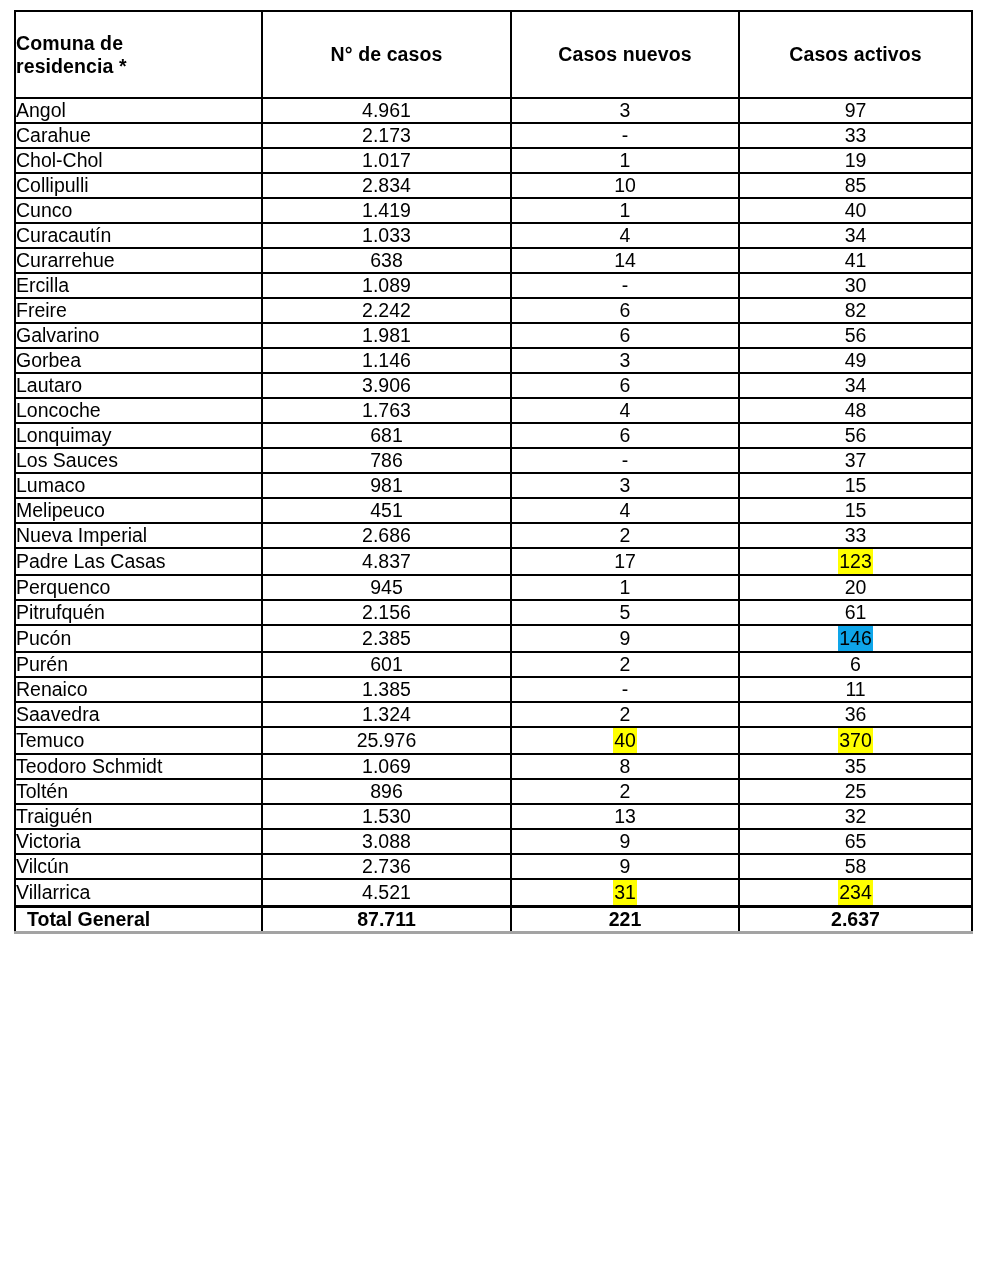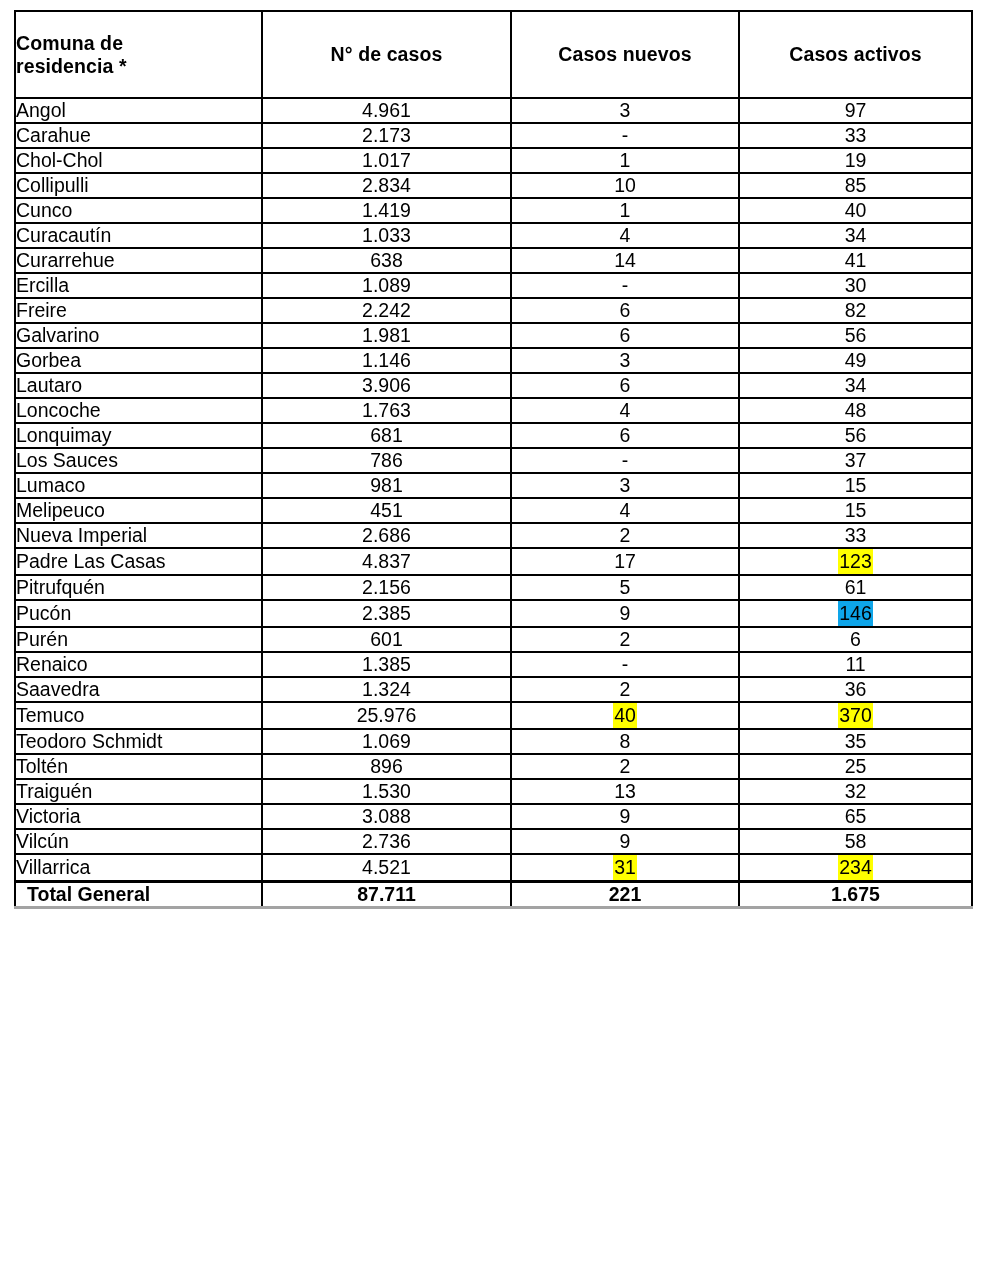--- a/index.html
+++ b/index.html
@@ -216,20 +216,26 @@
           <td class="cell-nuevos"><span class="val">2</span></td>
           <td class="cell-activos"><span class="val">33</span></td>
         </tr>
         <tr>
           <td class="cell-comuna"><span class="val">Padre Las Casas</span></td>
           <td class="cell-num"><span class="val">4.837</span></td>
           <td class="cell-nuevos"><span class="val">17</span></td>
           <td class="cell-activos"><span class="val hl" style="background: rgb(255, 255, 0);">123</span></td>
         </tr>
         <tr>
+          <td class="cell-comuna"><span class="val">Perquenco</span></td>
+          <td class="cell-num"><span class="val">945</span></td>
+          <td class="cell-nuevos"><span class="val">1</span></td>
+          <td class="cell-activos"><span class="val">20</span></td>
+        </tr>
+        <tr>
           <td class="cell-comuna"><span class="val">Pitrufquén</span></td>
           <td class="cell-num"><span class="val">2.156</span></td>
           <td class="cell-nuevos"><span class="val">5</span></td>
           <td class="cell-activos"><span class="val">61</span></td>
         </tr>
         <tr>
           <td class="cell-comuna"><span class="val">Pucón</span></td>
           <td class="cell-num"><span class="val">2.385</span></td>
           <td class="cell-nuevos"><span class="val">9</span></td>
           <td class="cell-activos"><span class="val hl" style="background: #0ea5e9;">146</span></td>
@@ -291,17 +297,17 @@
         <tr>
           <td class="cell-comuna"><span class="val">Villarrica</span></td>
           <td class="cell-num"><span class="val">4.521</span></td>
           <td class="cell-nuevos"><span class="val hl" style="background: rgb(255, 255, 0);">31</span></td>
           <td class="cell-activos"><span class="val hl" style="background: rgb(255, 255, 0);">234</span></td>
         </tr>
         <tr class="total-row">
           <td class="cell-comuna"><span class="val">Total General</span></td>
           <td class="cell-num"><span class="val">87.711</span></td>
           <td class="cell-nuevos"><span class="val">221</span></td>
-          <td class="cell-activos"><span class="val">1.675</span></td>
+          <td class="cell-activos"><span class="val">2.637</span></td>
         </tr>
       </tbody>
   </table>
 </div>
 
 </body></html>

